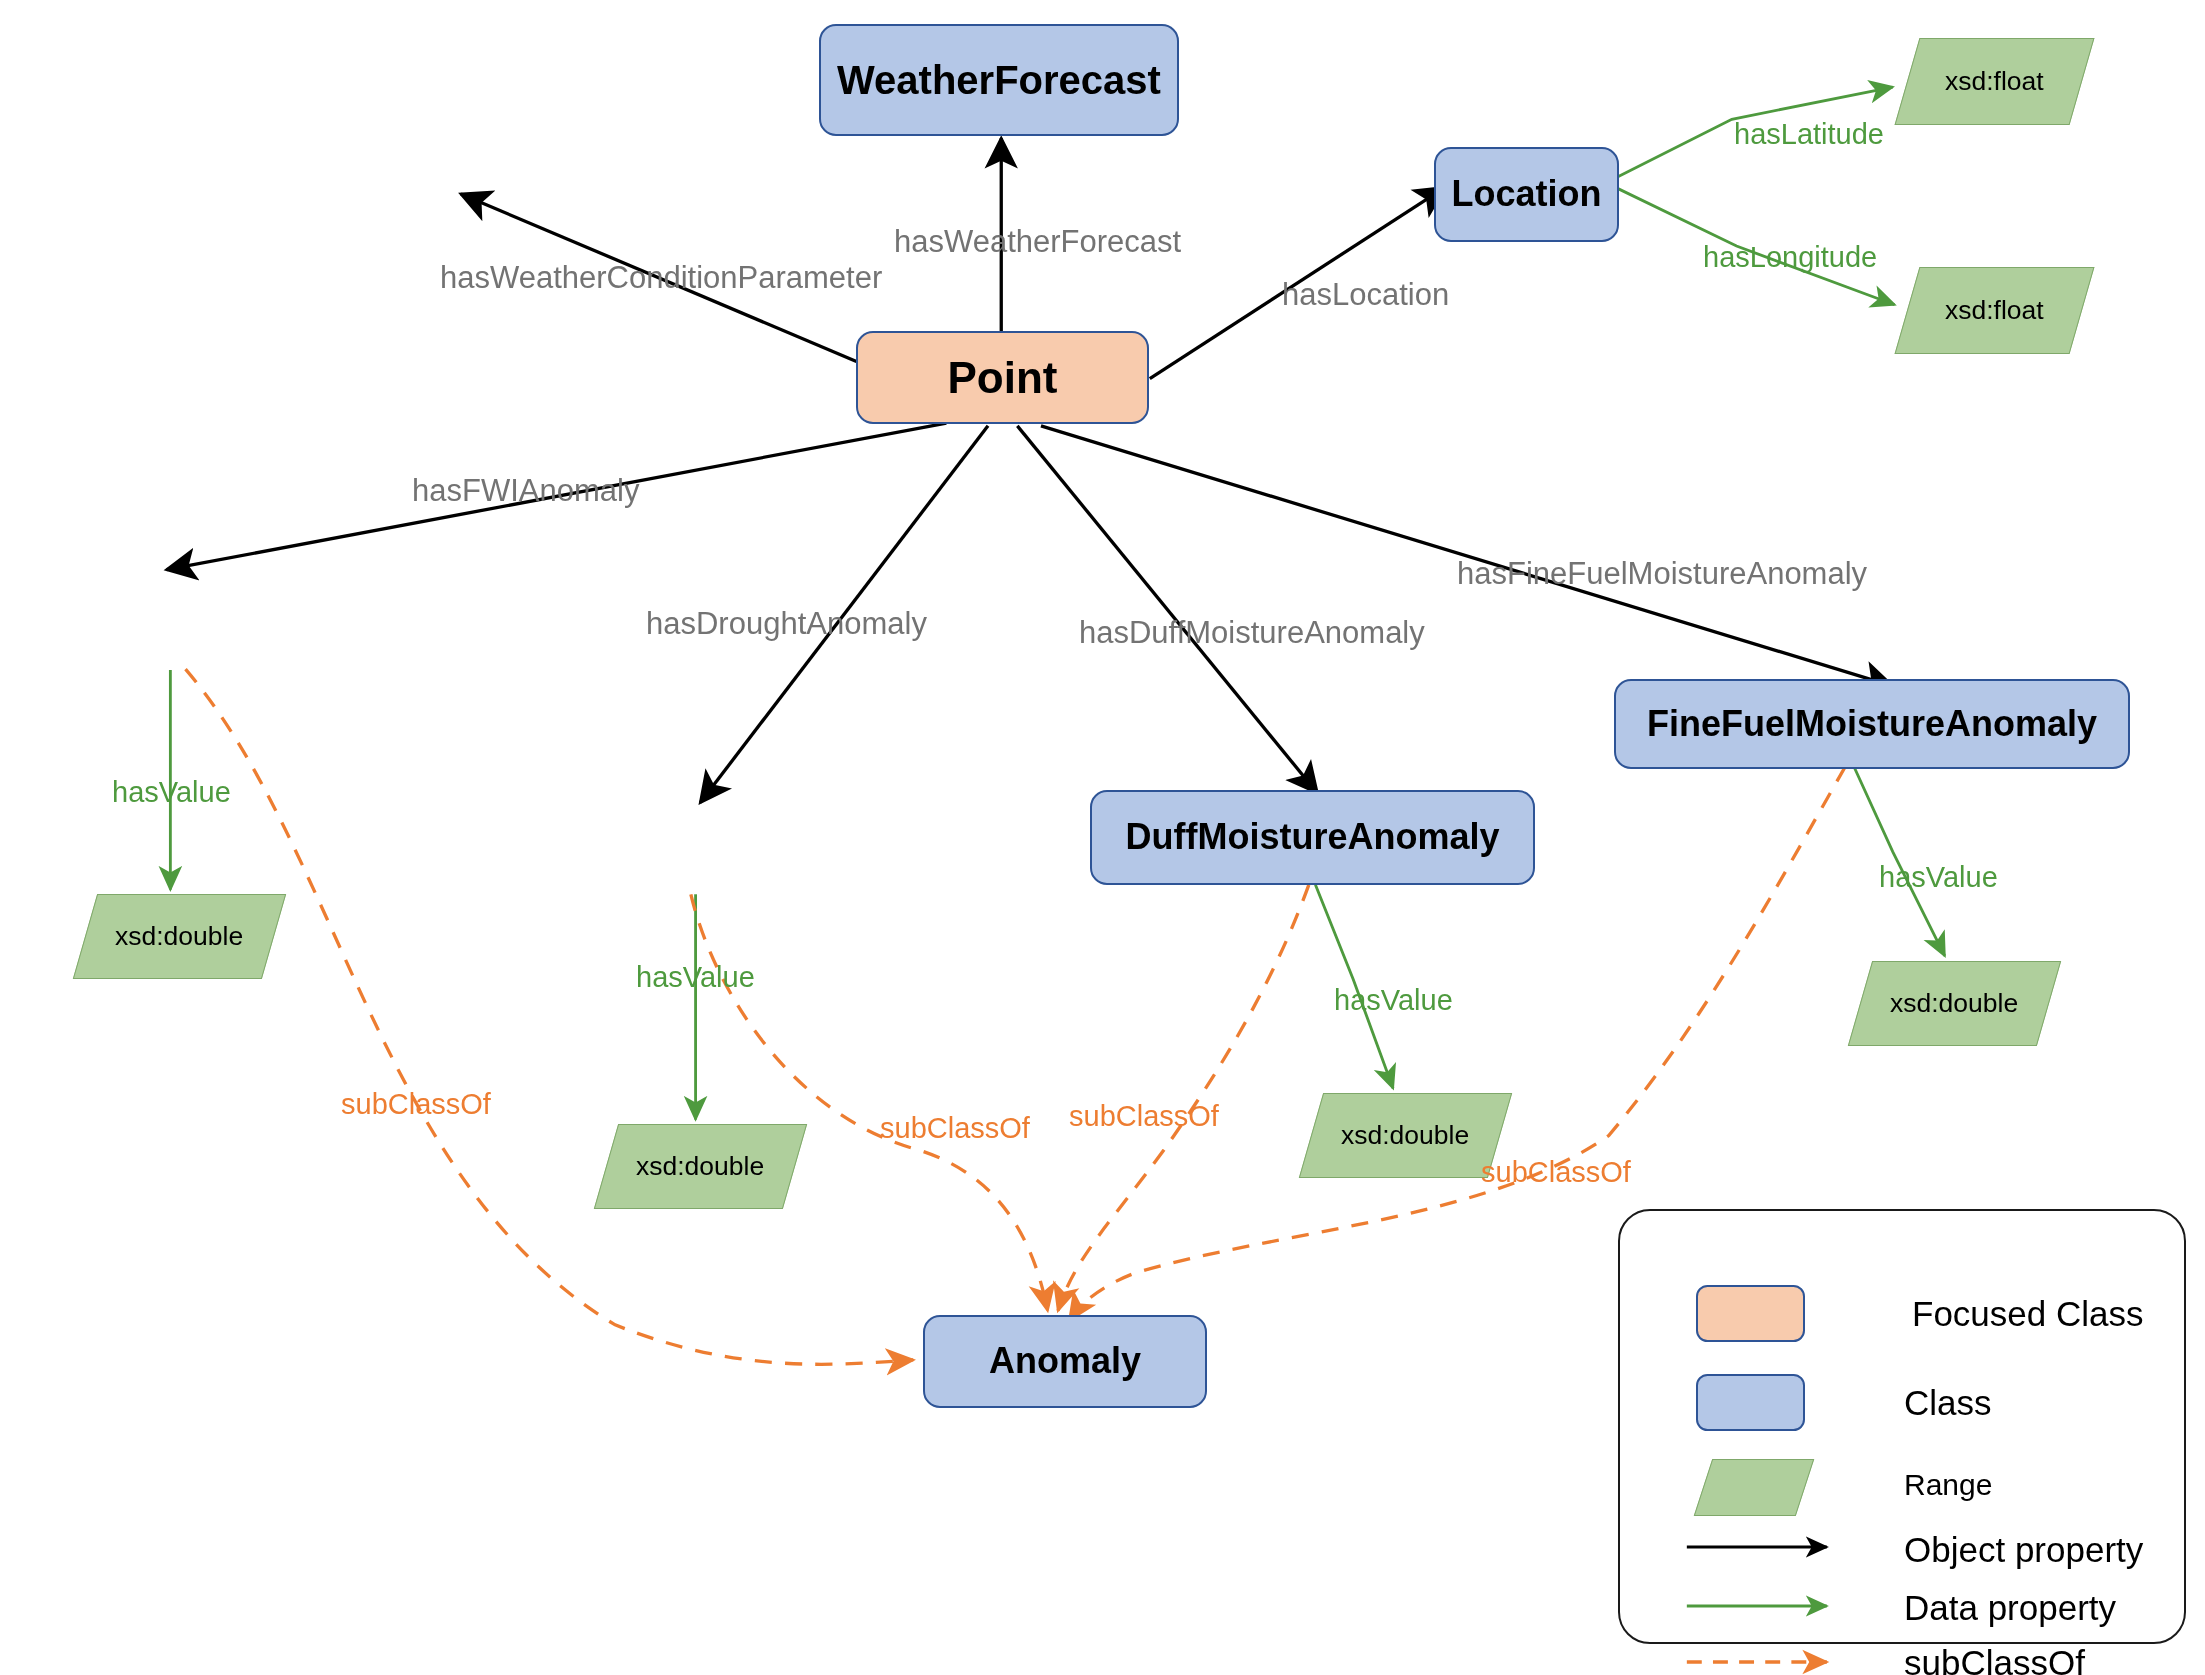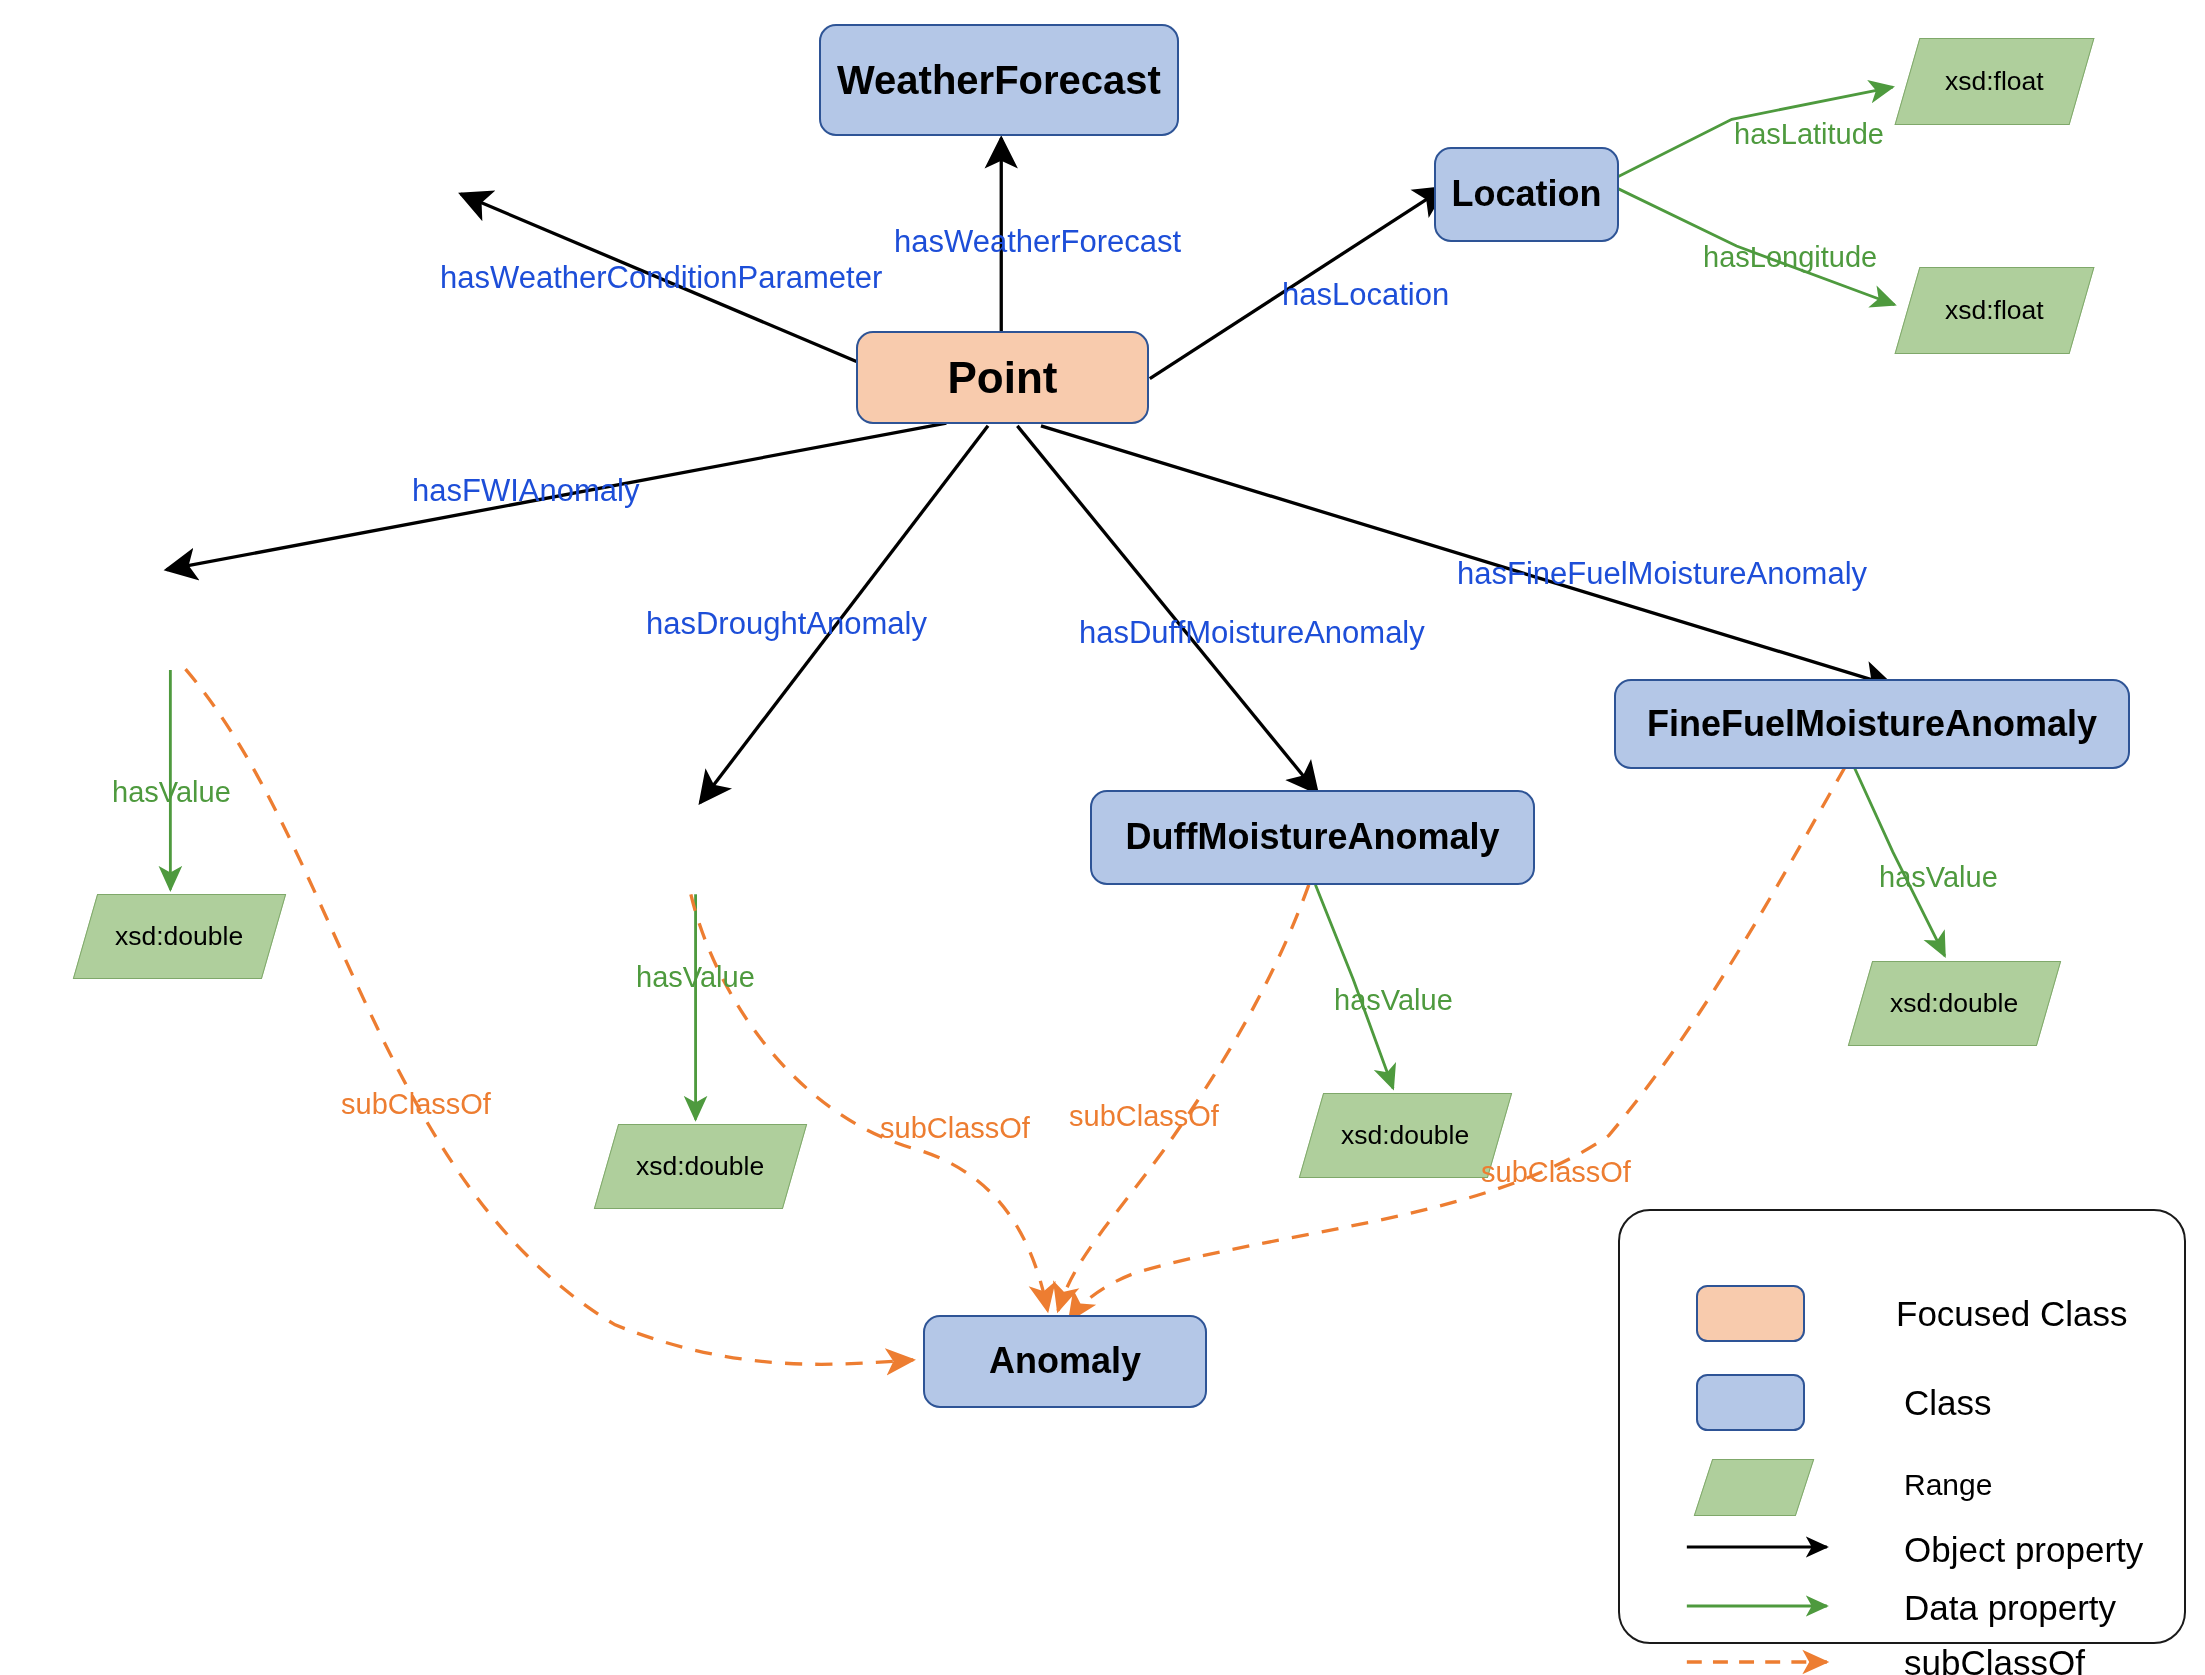--- a/index.html
+++ b/index.html
@@ -50,21 +50,21 @@
     color: #000000;
     font-weight: 400;
     transform: skewX(-16deg);
   }
   .range > span { transform: skewX(16deg); display:block; }
 
   .edge-label {
     position: absolute;
     white-space: nowrap;
     font-weight: 400;
-    color: #1d4ed8;
+    color: #737373;
   }
   .edge-label.green  { color: #4E9A3E; }
   .edge-label.orange { color: #ED7D31; }
 
   
   #legend {
     position: absolute;
     box-sizing: border-box;
     border: 2.8px solid #1a1a1a;
     border-radius: 32px;
@@ -227,21 +227,21 @@
 
   <div class="edge-label orange" style="left:880px; top:1112px; font-size:29px;">subClassOf</div>
 
   <div class="edge-label orange" style="left:1069px; top:1100px; font-size:29px;">subClassOf</div>
 
   <div class="edge-label orange" style="left:1481px; top:1156px; font-size:29px;">subClassOf</div>
 
   <div id="legend" style="left:1618px; top:1209px; width:568px; height:435px;">
 
     <div class="sw-focus" style="left:76px; top:74px; width:109px; height:57px;"></div>
-    <div class="lg-label" style="left:276px; top:83px; font-size:35px;">Focused Class</div>
+    <div class="lg-label" style="left:292px; top:83px; font-size:35px;">Focused Class</div>
 
     <div class="sw-class" style="left:76px; top:163px; width:109px; height:57px;"></div>
     <div class="lg-label" style="left:284px; top:172px; font-size:35px;">Class</div>
 
     <div class="sw-range" style="left:83px; top:248px; width:102px; height:57px;"></div>
     <div class="lg-label" style="left:284px; top:257px; font-size:30px;">Range</div>
 
     <svg style="position:absolute; left:66px; top:322px; width:151px; height:28px;" viewBox="0 0 160 30">
       <defs>
         <marker id="lgArrowBlack" viewBox="0 0 12 12" refX="10" refY="6" markerWidth="9" markerHeight="9" orient="auto-start-reverse">

